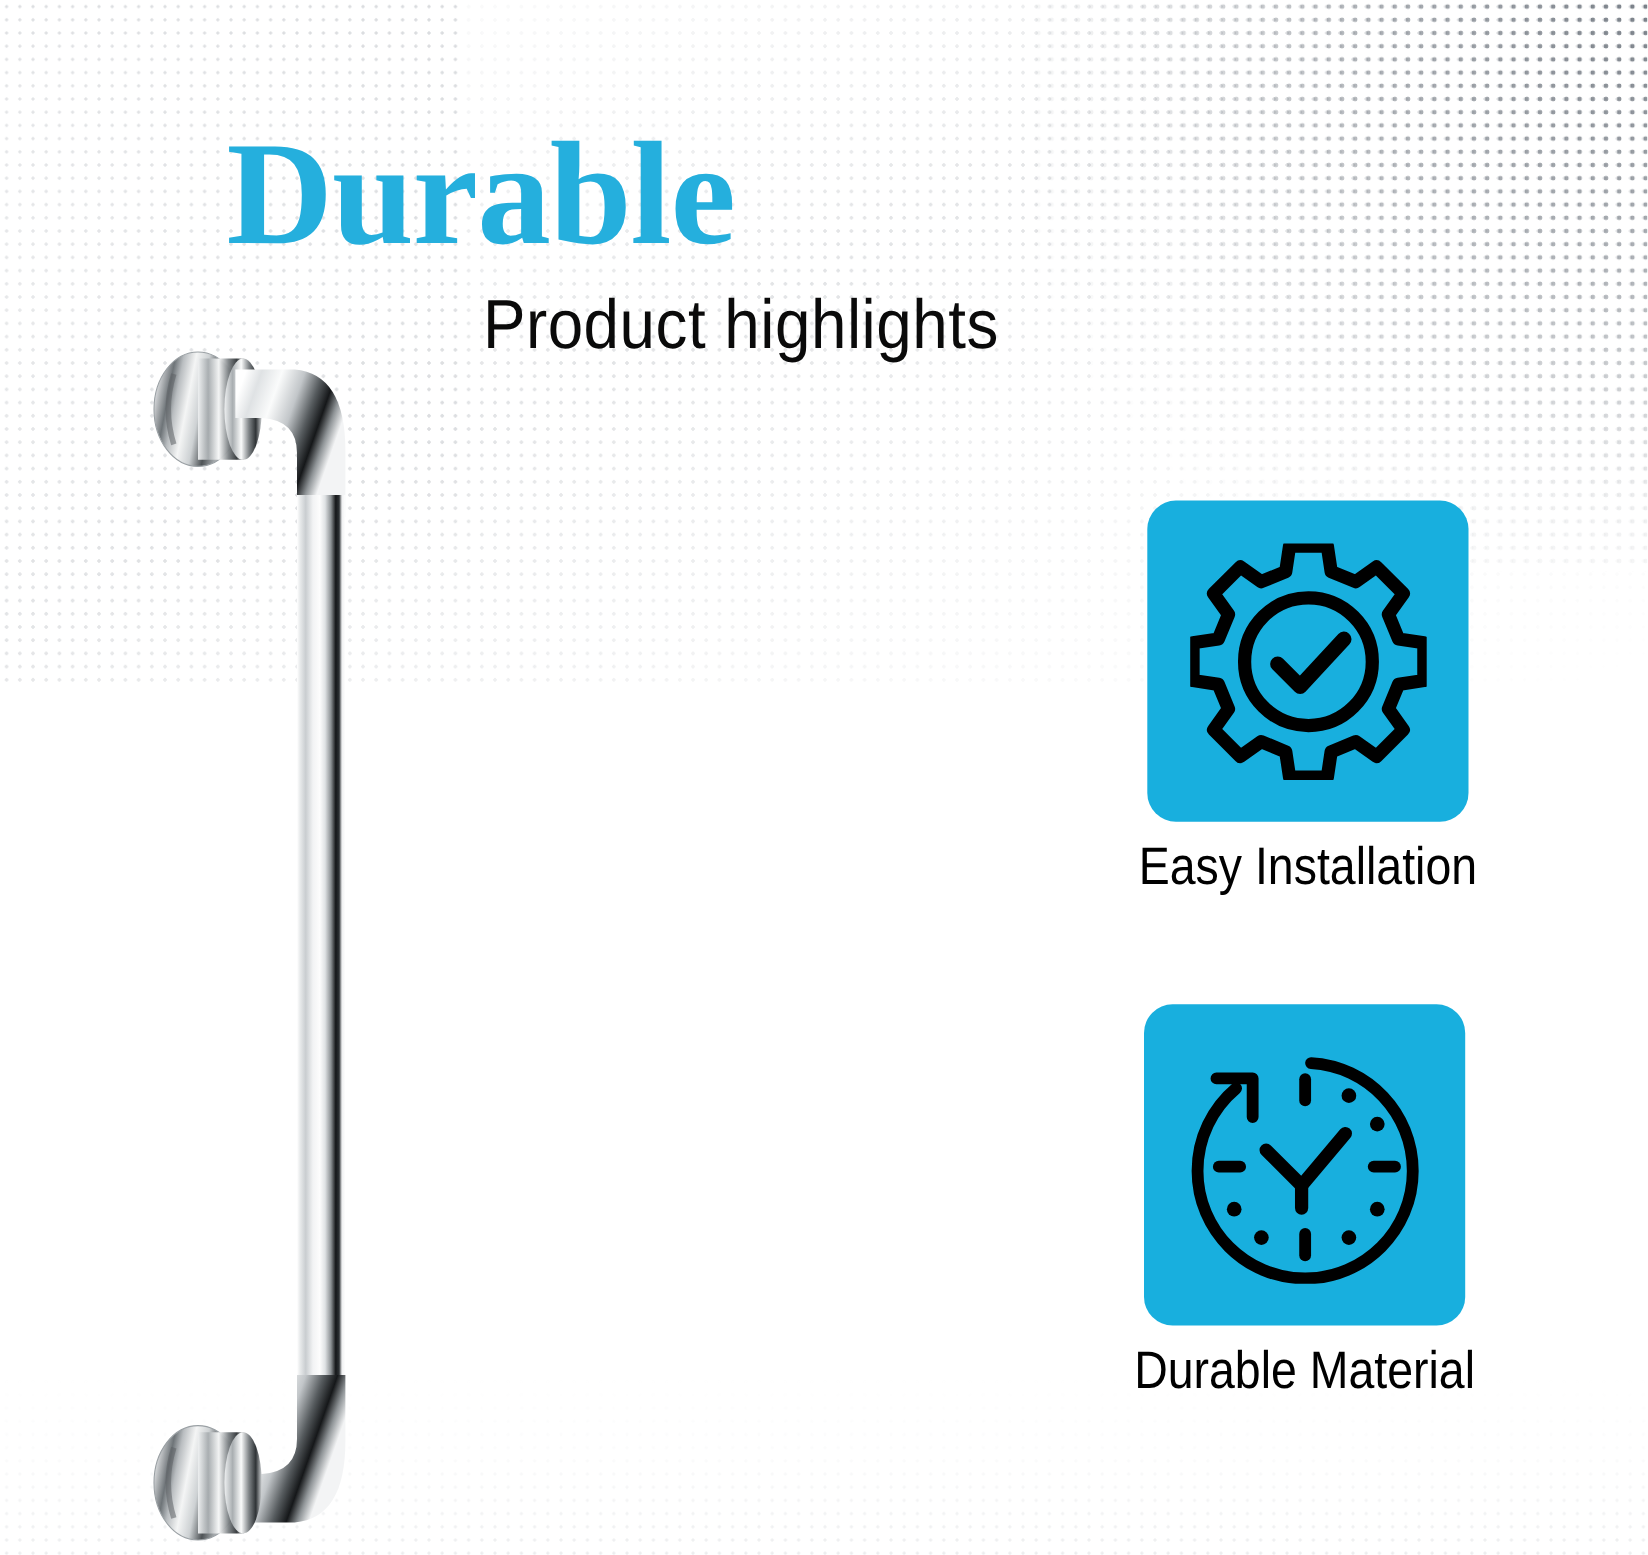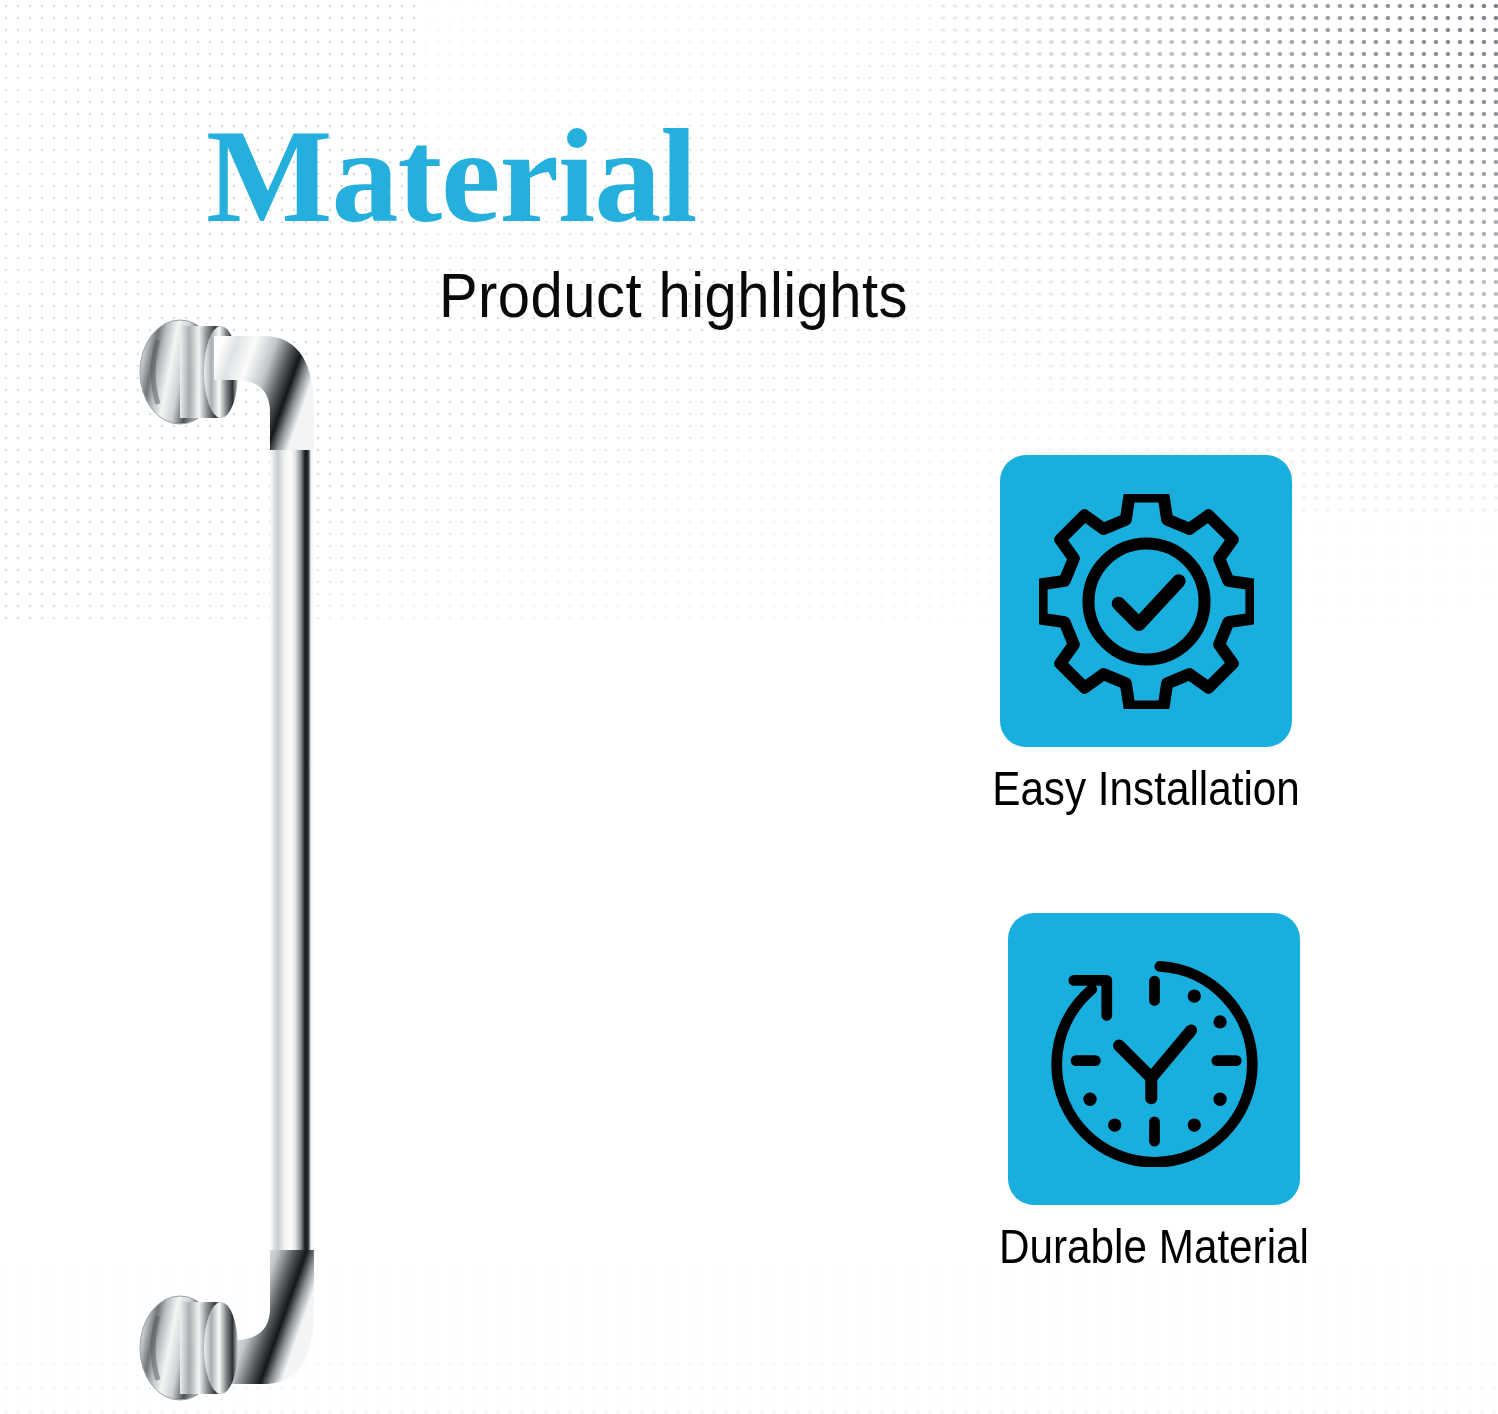--- a/index.html
+++ b/index.html
@@ -123,23 +123,23 @@
     width:920px;
     height:890px;
     z-index:6;
   }
   .cell {
     position:absolute;
     width:430px;
     height:430px;
   }
   .cell.c0 { left:40px;  top:0px;   }
-  .cell.c1 { left:476px; top:0px;   }
+  .cell.c1 { left:519px; top:0px;   }
   .cell.c2 { left:40px;  top:458px; }
-  .cell.c3 { left:484px; top:458px; }
+  .cell.c3 { left:516px; top:458px; }
 
   .tile {
     position:absolute;
     left:50%;
     top:0;
     transform:translateX(-50%);
     width:292px;
     height:292px;
     border-radius:26px;
     background:#18AFDE;
@@ -172,21 +172,21 @@
 <div id="page">
 
   <div class="halftone">
     <div class="dots-a"></div>
     <div class="dots-b"></div>
     <div class="dots-c"></div>
     <div class="dots-d"></div>
   </div>
 
   <div class="heading-block">
-    <div class="title">Material</div>
+    <div class="title">Durable</div>
     <div class="subtitle">Product highlights</div>
   </div>
 
   <div class="product">
     <svg viewBox="0 0 280 1120" xmlns="http://www.w3.org/2000/svg" aria-hidden="true">
       <defs>
         <linearGradient id="tubeGrad" x1="0" y1="0" x2="1" y2="0">
           <stop offset="0.00" stop-color="#ffffff"></stop>
           <stop offset="0.06" stop-color="#e9ebec"></stop>
           <stop offset="0.18" stop-color="#c9cdd0"></stop>

